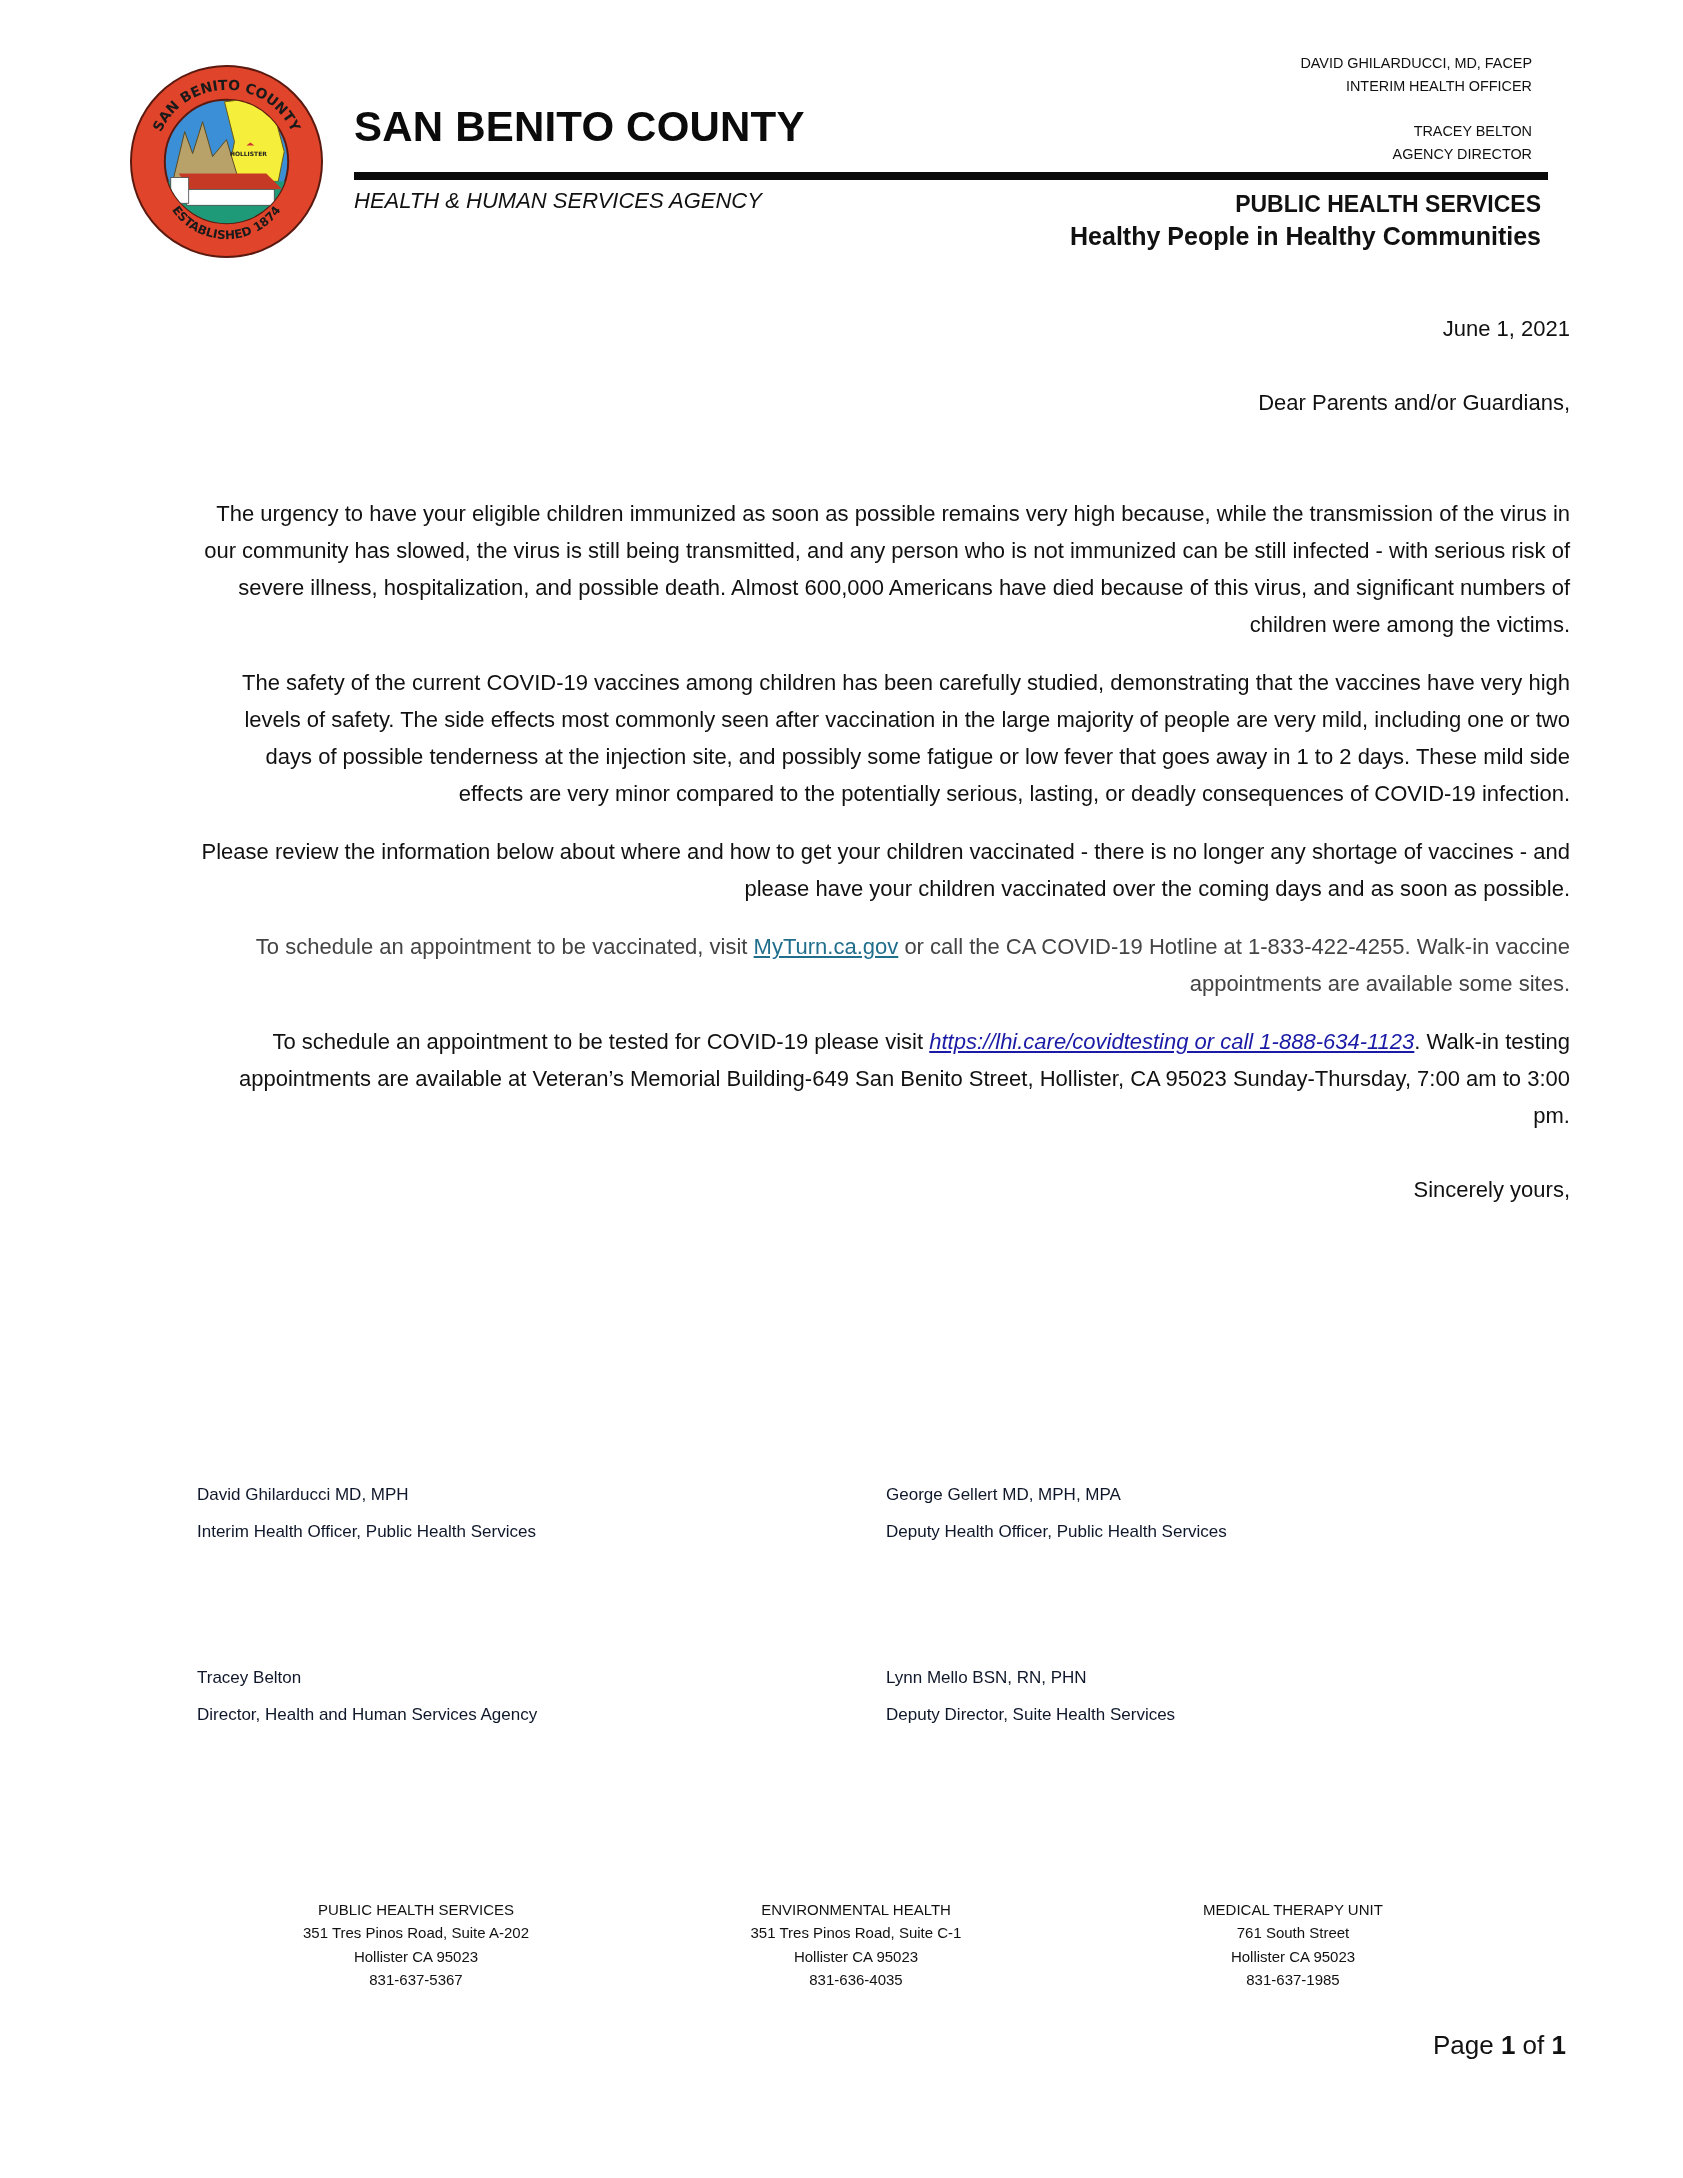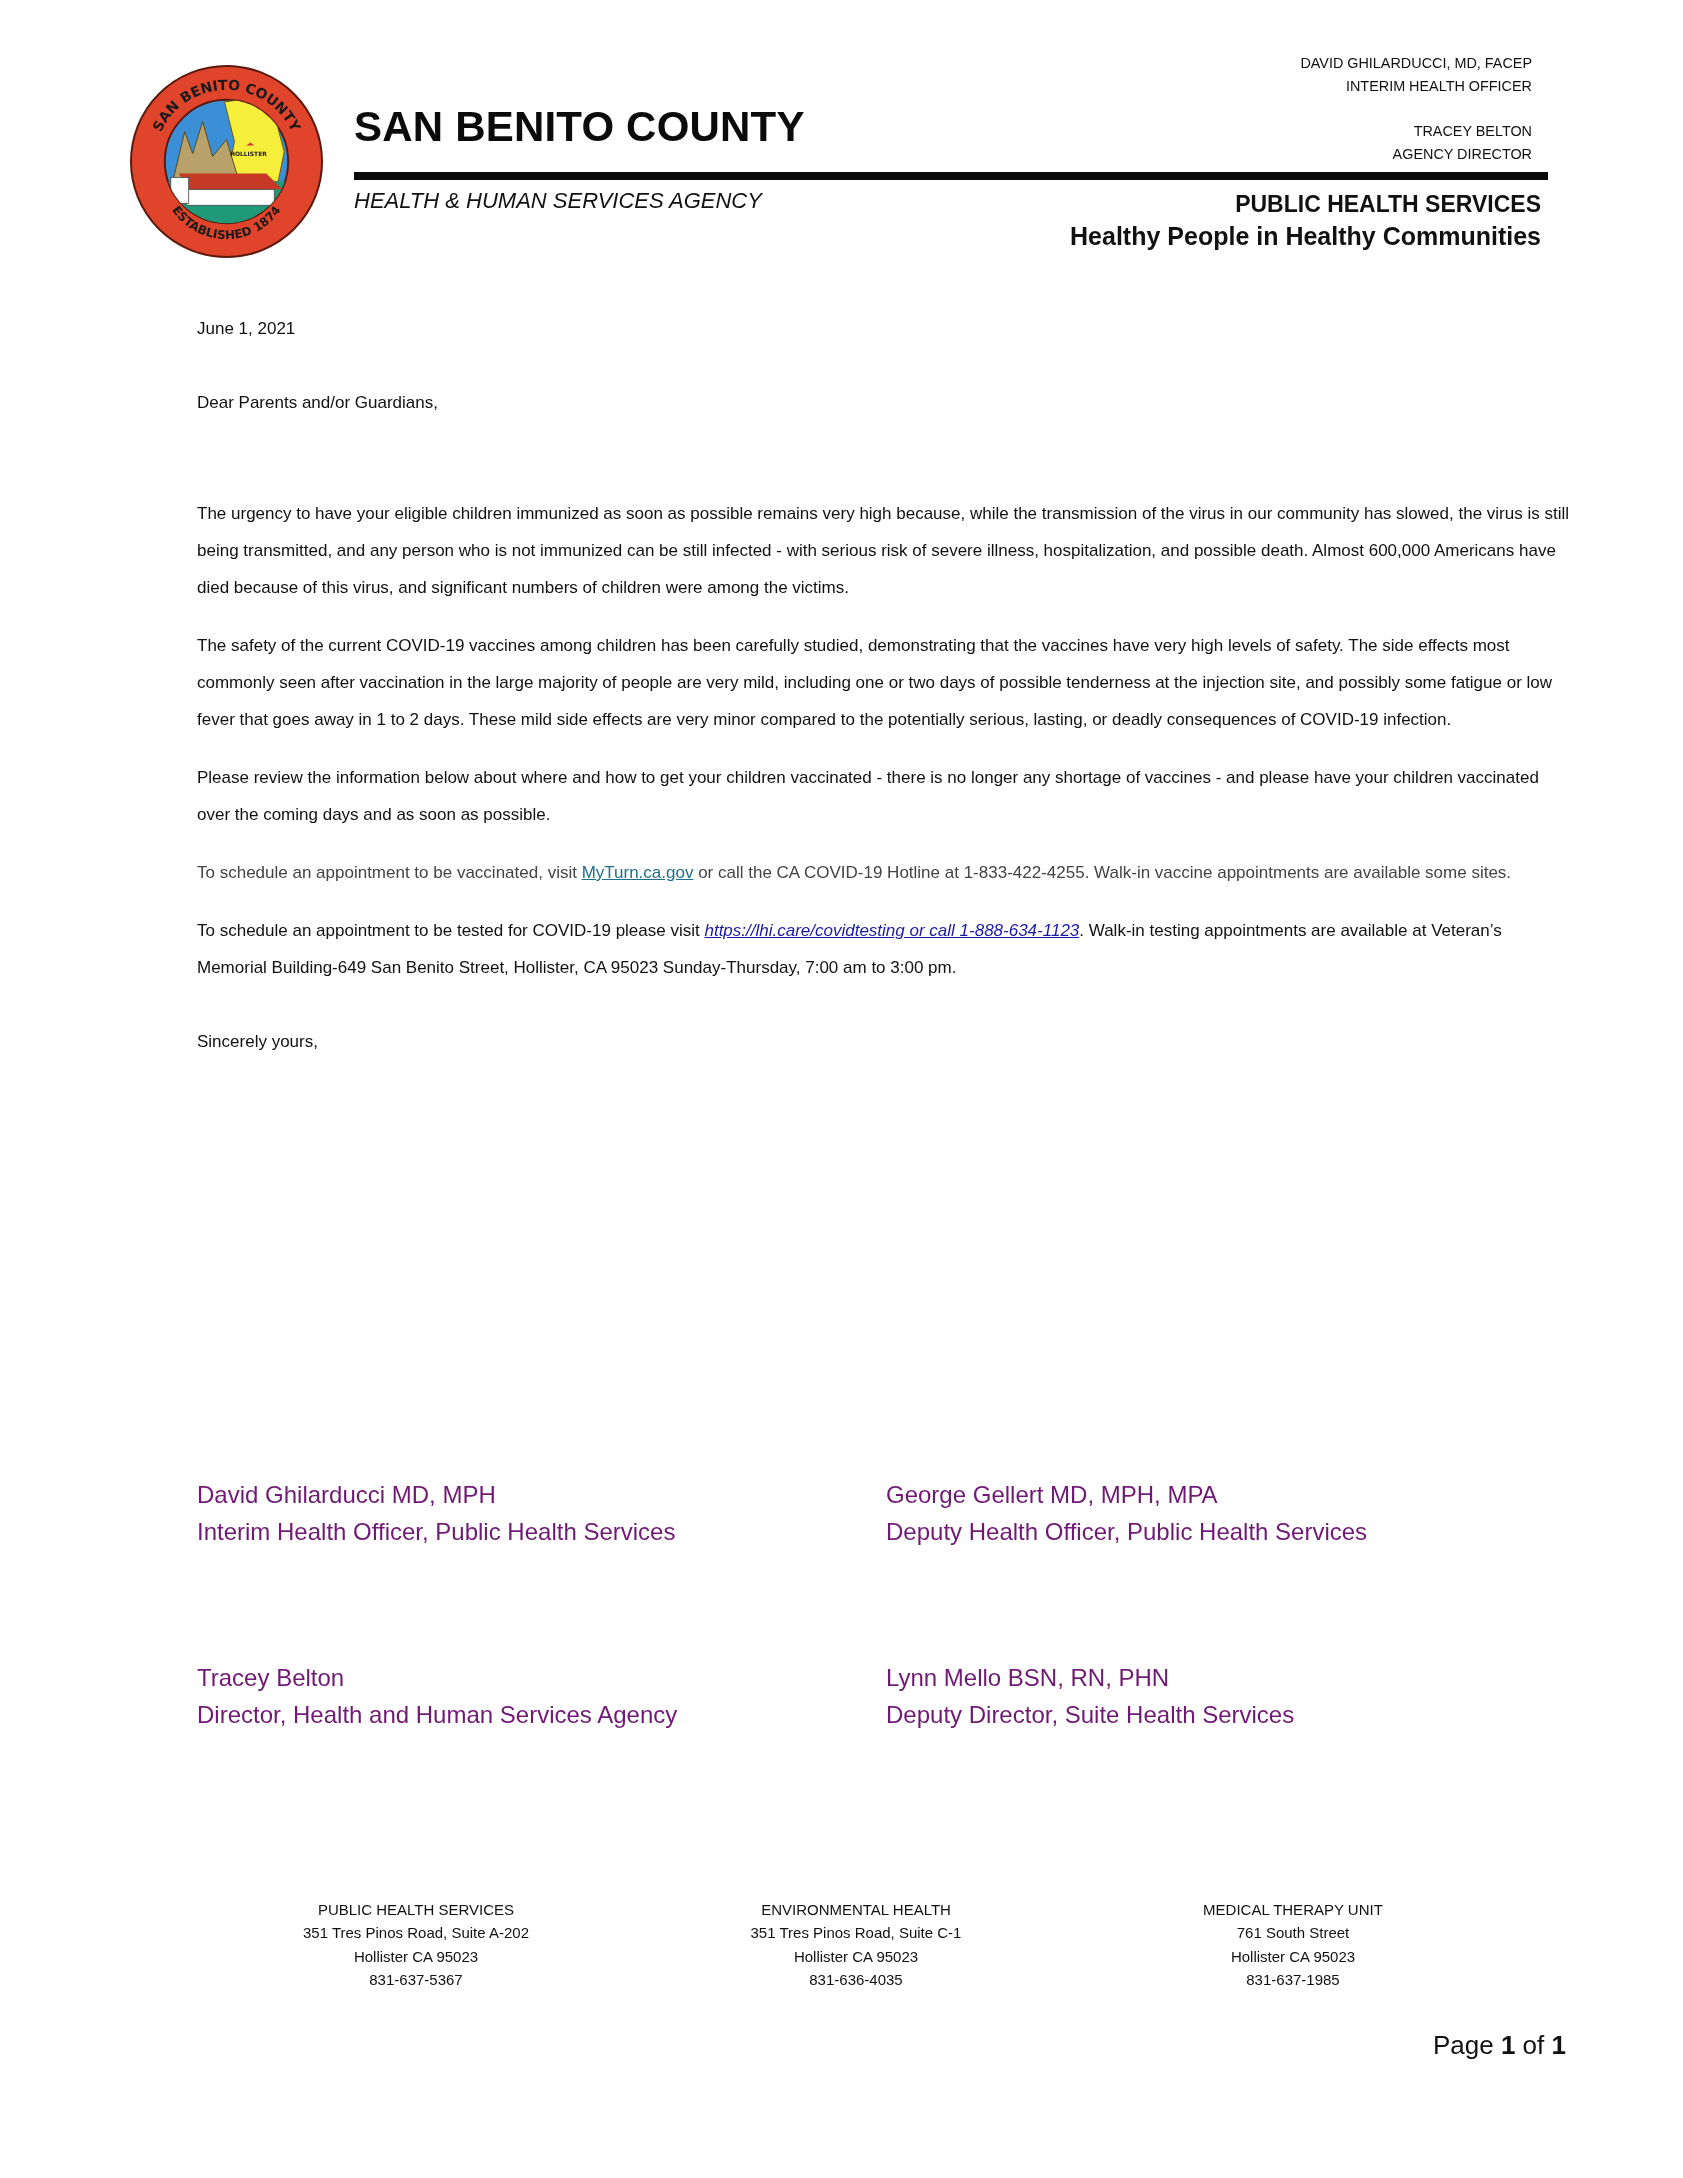--- a/index.html
+++ b/index.html
@@ -14,32 +14,32 @@
   #org-name { left: 354px; top: 103px; font-size: 42px; font-weight: bold; letter-spacing: 0.2px; color: #0b0b0b; }
   #header-rule { left: 354px; top: 172px; width: 1194px; height: 8px; background: #0a0a0a; }
   #agency-name { left: 354px; top: 188px; font-size: 22px; color: #111; font-style: italic; }
   #officers { right: 152px; top: 52px; text-align: right; font-size: 14.4px; line-height: 23px; color: #111; }
   #officers .gap { height: 22px; }
   #division { right: 143px; top: 188px; text-align: right; }
   #division .title { font-size: 23px; font-weight: bold; line-height: 32px; }
   #division .tagline { font-size: 25px; line-height: 32px; font-weight: bold; }
 
   
-  #body { left: 197px; top: 310px; width: 1373px; font-size: 17px; line-height: 37px; color: #111; }
+  #body { left: 197px; top: 310px; width: 1373px; font-size: 22px; line-height: 37px; color: #111; text-align: right; }
   #body p { margin: 0; }
   .date { margin-bottom: 37px !important; }
   .salutation { margin-bottom: 74px !important; }
   .para { margin-bottom: 21px !important; }
   .para-gray { color: #444; }
   .link-teal { color: #1f6e8c; text-decoration: underline; }
   .link-blue { color: #1a1aa6; text-decoration: underline; font-style: italic; }
   .closing { margin-top: 37px !important; }
 
   
-  .sig { font-size: 24px; line-height: 37px; color: #701a75; }
+  .sig { font-size: 17px; line-height: 37px; color: #0f172a; }
   #sig-1 { left: 197px; top: 1476px; }
   #sig-2 { left: 886px; top: 1476px; }
   #sig-3 { left: 197px; top: 1659px; }
   #sig-4 { left: 886px; top: 1659px; }
 
   
   .foot { top: 1898px; width: 318px; text-align: center; font-size: 15px; line-height: 23.4px; color: #111; }
   #foot-1 { left: 257px; }
   #foot-2 { left: 697px; }
   #foot-3 { left: 1134px; }

